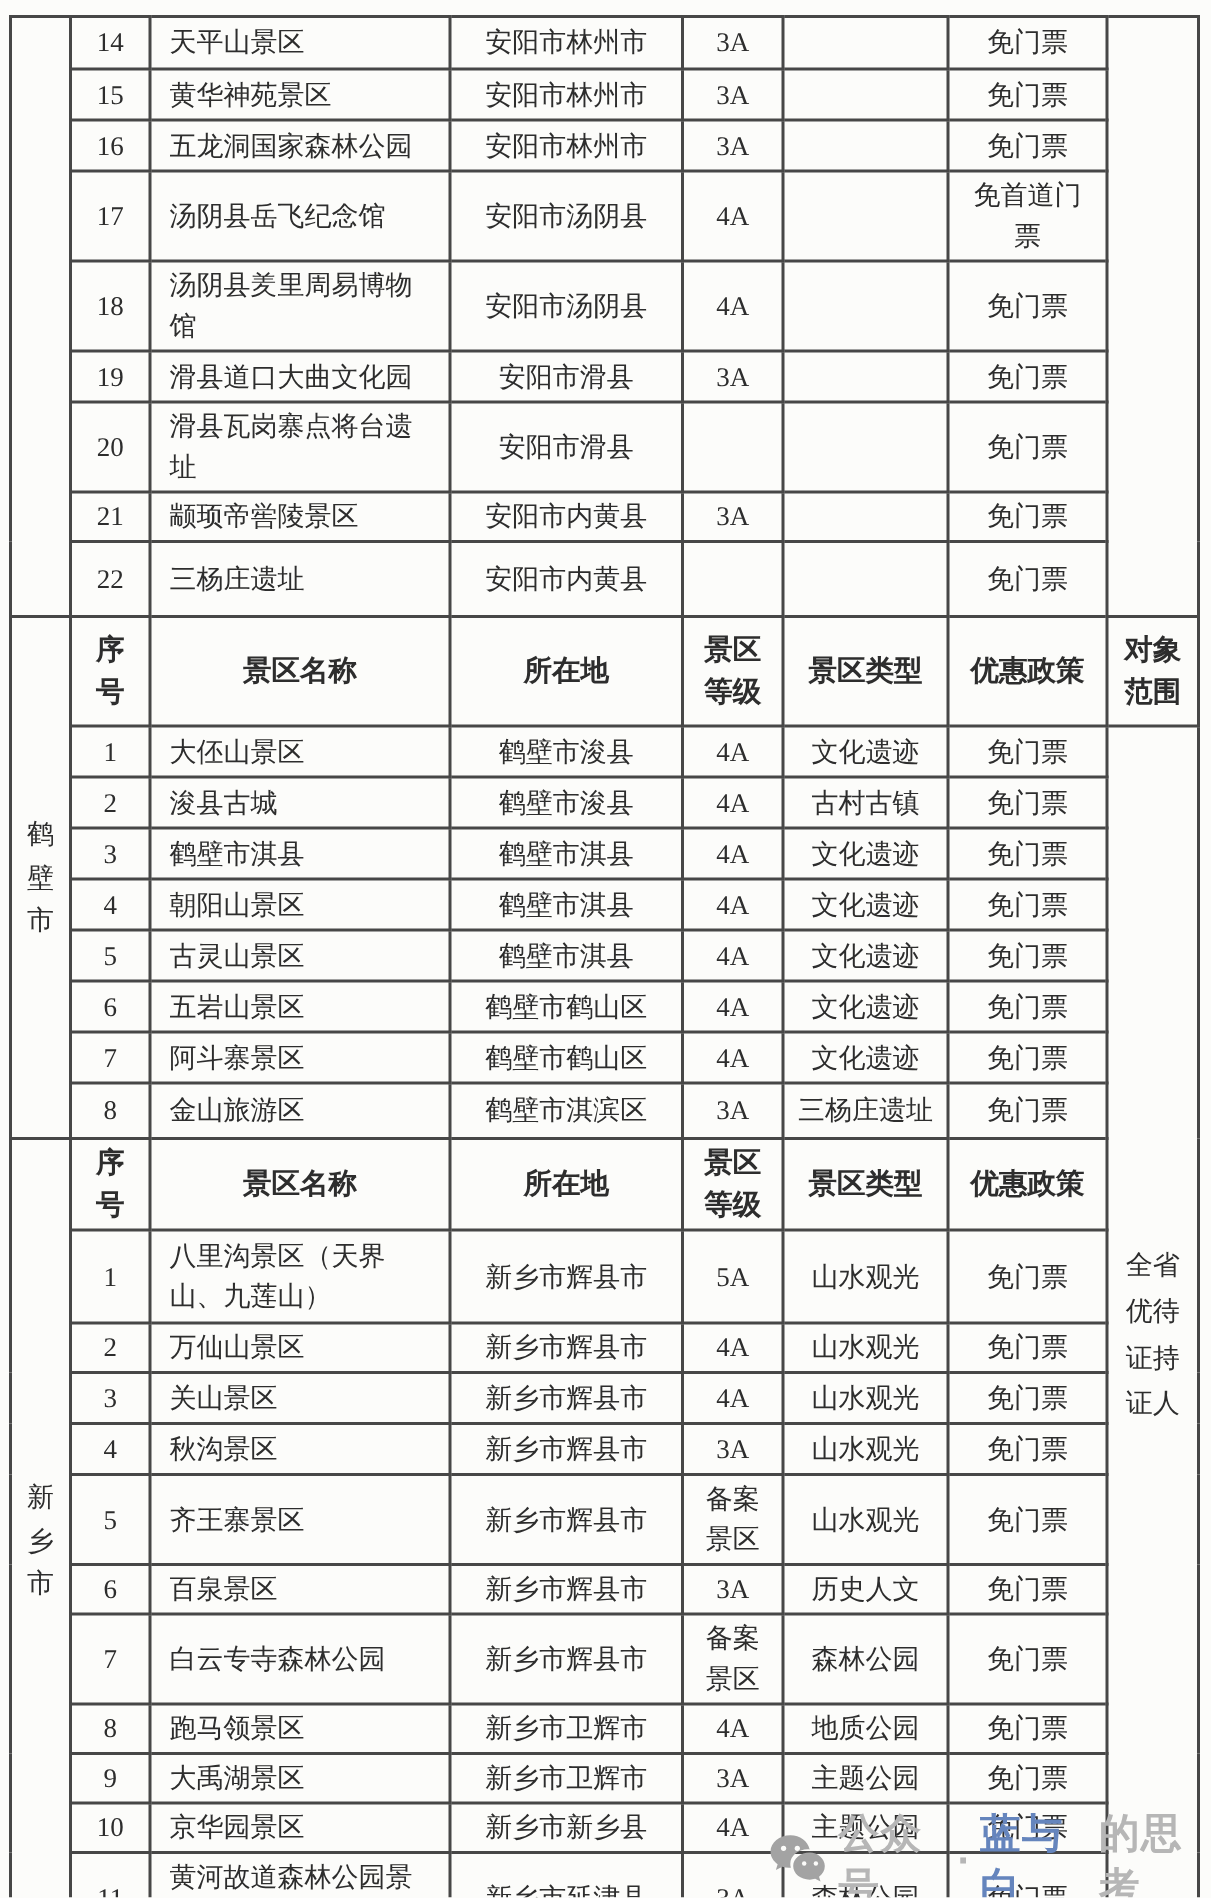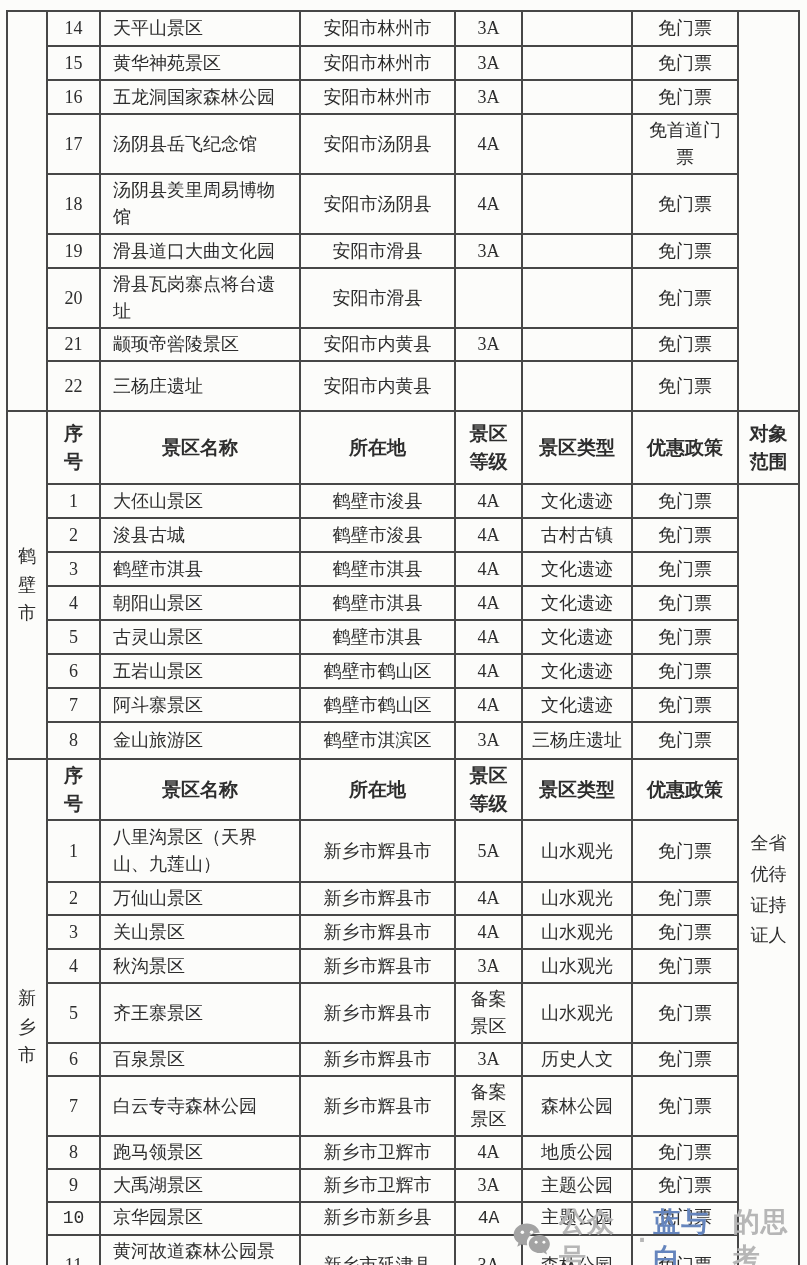--- a/index.html
+++ b/index.html
@@ -272,21 +272,21 @@
           <td>免门票</td>
         </tr>
         <tr style="height: 33px;">
           <td>9</td>
           <td class="name">大禹湖景区</td>
           <td>新乡市卫辉市</td>
           <td>3A</td>
           <td>主题公园</td>
           <td>免门票</td>
         </tr>
-        <tr style="height: 30px; font-family: Liberation Mono, monospace;">
+        <tr style="height: 30px;">
           <td>10</td>
           <td class="name">京华园景区</td>
           <td>新乡市新乡县</td>
           <td>4A</td>
           <td>主题公园</td>
           <td>免门票</td>
         </tr>
         <tr style="height: 60px;">
           <td>11</td>
           <td class="name">黄河故道森林公园景

